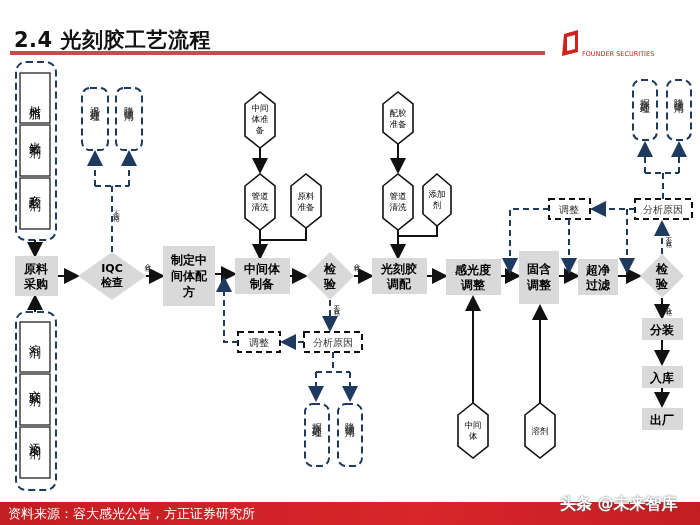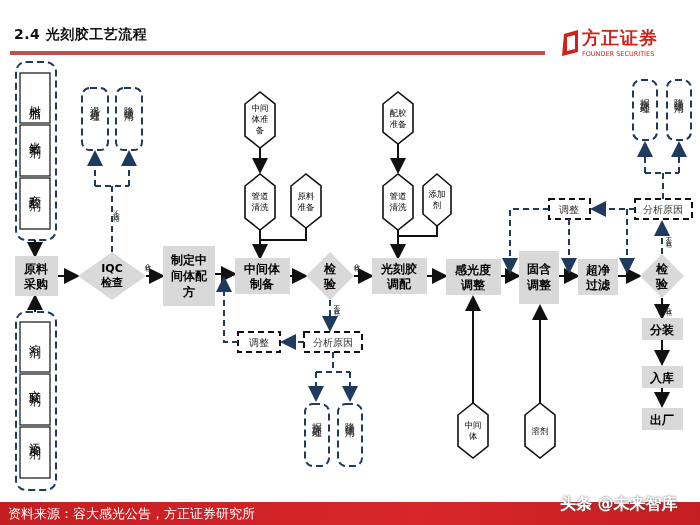--- a/index.html
+++ b/index.html
@@ -1,37 +1,36 @@
 <!DOCTYPE html>
 <html><head>
 <meta charset="utf-8">
 <style>
   html,body{margin:0;padding:0;background:#fff;}
   body{width:700px;height:525px;position:relative;overflow:hidden;font-family:"DejaVu Sans","Liberation Sans",sans-serif;}
-  .title{position:absolute;left:14px;top:26px;font-size:14px;font-weight:bold;color:#111;letter-spacing:0.5px;}
+  .title{position:absolute;left:14px;top:26px;font-size:21px;font-weight:bold;color:#111;letter-spacing:0.5px;}
   .title-rule{position:absolute;left:10px;top:51px;width:535px;height:4px;background:#c0504d;}
   .logo{position:absolute;left:560px;top:28px;width:130px;height:34px;}
   .logo-cn{position:absolute;left:22px;top:-2px;font-size:18px;font-weight:bold;color:#d0211c;letter-spacing:1px;}
   .logo-en{position:absolute;left:22px;top:22px;font-size:6.5px;font-weight:normal;color:#d0211c;}
   svg.diagram{position:absolute;left:0;top:0;}
   .footer{position:absolute;left:0;top:502px;width:700px;height:23px;background:linear-gradient(90deg,#c41e22,#d8262b 60%,#c41e22);}
   .footer-text{position:absolute;left:8px;top:3px;font-size:13px;color:#fff;}
   .watermark{position:absolute;left:560px;top:494px;font-size:16px;font-weight:bold;color:#fff;text-shadow:0 0 2px #555;}
   .node-text{font-family:"DejaVu Sans","Liberation Sans",sans-serif;}
 </style>
 </head>
 <body>
 
 <div class="title">2.4 光刻胶工艺流程</div>
 <div class="title-rule"></div>
 <div class="logo">
   <svg width="20" height="30" viewBox="0 0 20 30">
     <path d="M4 6 L18 2 L18 24 L2 28 Z M7 9 L7 23 L15 21 L15 7 Z" fill="#d0211c" fill-rule="evenodd"></path>
   </svg>
-  <span class="logo-cn">方正证券</span>
   <span class="logo-en">FOUNDER SECURITIES</span>
 </div>
 
 <svg class="diagram" width="700" height="525" viewBox="0 0 700 525">
   <defs>
     <marker id="arr" markerWidth="8" markerHeight="8" refX="7" refY="4" orient="auto">
       <path d="M0,0 L8,4 L0,8 Z" fill="#111"></path>
     </marker>
     <marker id="arrb" markerWidth="8" markerHeight="8" refX="7" refY="4" orient="auto">
       <path d="M0,0 L8,4 L0,8 Z" fill="#1f3a5f"></path>

